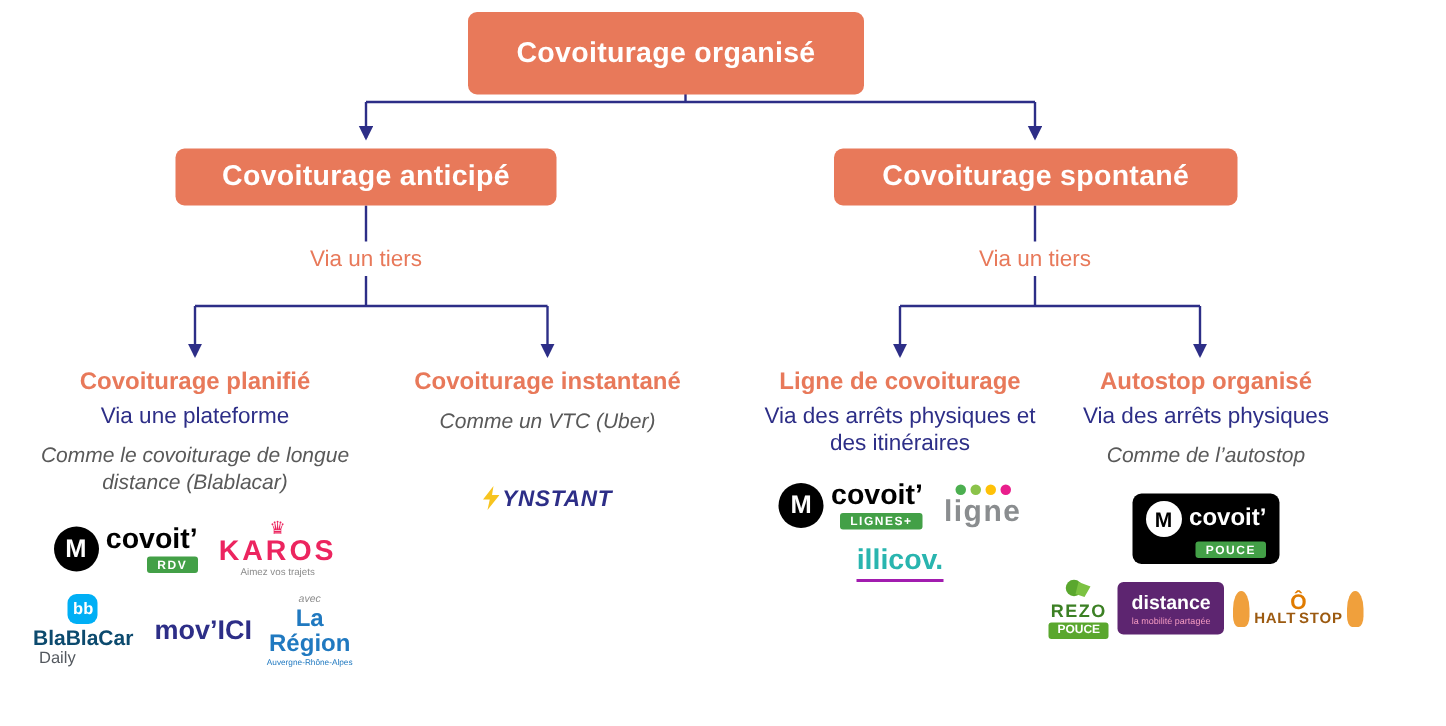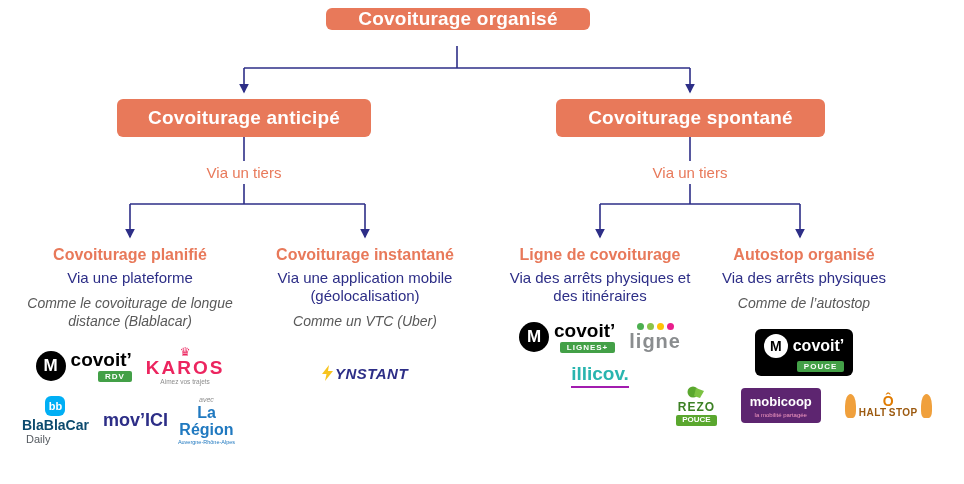--- a/index.html
+++ b/index.html
@@ -3,21 +3,21 @@
 <meta charset="utf-8">
 <style>
   html,body { margin:0; padding:0; background:#fff; font-family:"Liberation Sans",sans-serif; }
   .canvas { position:relative; width:964px; height:484px; background:#fff; overflow:hidden; }
 
   .connectors { position:absolute; left:0; top:0; }
   .ln { stroke:#2d2e87; stroke-width:1.6; fill:none; }
 
   .box { position:absolute; background:#e8795a; color:#fff; font-weight:bold; font-size:19px;
          display:flex; align-items:center; justify-content:center; border-radius:6px; letter-spacing:.2px; }
-  .root-box   { left:326px; top:8px;  width:264px; height:22px; }
+  .root-box   { left:312px; top:8px;  width:264px; height:55px; }
   .branch-left  { left:117px; top:99px; width:254px; height:38px; }
   .branch-right { left:556px; top:99px; width:269px; height:38px; }
 
   .via { position:absolute; width:120px; text-align:center; color:#e8795a; font-size:15px; }
   .via-left  { left:184px; top:164px; }
   .via-right { left:630px; top:164px; }
 
   .col { position:absolute; top:246px; text-align:center; }
   .col1 { left:22px;  width:216px; }
   .col2 { left:257px; width:216px; }
@@ -93,21 +93,21 @@
   .mobicoop-name { color:#fff; font-weight:bold; font-size:13px; }
   .mobicoop-tag  { color:#f49ac1; font-size:6px; margin-top:2px; }
 
   
   .halt { align-items:flex-end; gap:3px; }
   .halt-fig { width:11px; height:24px; background:#f0a03c; border-radius:50% 50% 30% 30%; }
   .halt-center { display:flex; flex-direction:column; align-items:center; line-height:1; }
   .halt-o { color:#e07b00; font-weight:bold; font-size:14px; }
   .halt-words { display:flex; gap:2px; color:#9c5a10; font-weight:bold; font-size:10px; letter-spacing:.5px; }
 
-  .logo-row.tight { gap:24px; }
+  .logo-row.tight { gap:6px; }
 </style>
 </head>
 <body>
 
 <div class="canvas">
 
   <svg class="connectors" width="964" height="484" viewBox="0 0 964 484">
     <defs>
       <marker id="arrow" markerWidth="7" markerHeight="7" refX="5" refY="3" orient="auto">
         <path d="M0,0 L6,3 L0,6 Z" fill="#2d2e87"></path>
@@ -170,21 +170,20 @@
             <span class="region-name">La Région</span>
             <span class="region-sub">Auvergne-Rhône-Alpes</span>
           </span>
         </div>
       </div>
     </div>
   </div>
 
   <div class="col col2">
     <div class="leaf-title">Covoiturage instantané</div>
-    <div class="leaf-via">Via une application mobile (géolocalisation)</div>
     <div class="leaf-example">Comme un VTC (Uber)</div>
     <div class="logo-grid">
       <div class="logo ynstant">
         <svg class="bolt" width="11" height="16" viewBox="0 0 11 16">
           <polygon points="7,0 0,9 4.5,9 3,16 11,6 6,6" fill="#f7c41f"></polygon>
         </svg>
         <span class="ynstant-name">YNSTANT</span>
       </div>
     </div>
   </div>
@@ -236,21 +235,21 @@
       <div class="logo-row tight">
         <div class="logo rezo">
           <svg class="rezo-icon" width="18" height="14" viewBox="0 0 18 14">
             <circle cx="6" cy="6" r="5.5" fill="#5aa72e"></circle>
             <path d="M9 2 L17 5 L13 12 L7 10 Z" fill="#7cc242"></path>
           </svg>
           <span class="rezo-name">REZO</span>
           <span class="rezo-badge">POUCE</span>
         </div>
         <div class="logo mobicoop">
-          <span class="mobicoop-name">mobicoop</span>
+          <span class="mobicoop-name">distance</span>
           <span class="mobicoop-tag">la mobilité partagée</span>
         </div>
         <div class="logo halt">
           <span class="halt-fig"></span>
           <span class="halt-center">
             <span class="halt-o">Ô</span>
             <span class="halt-words">
               <span>HALT</span>
                 <span>STOP</span>
             </span>

